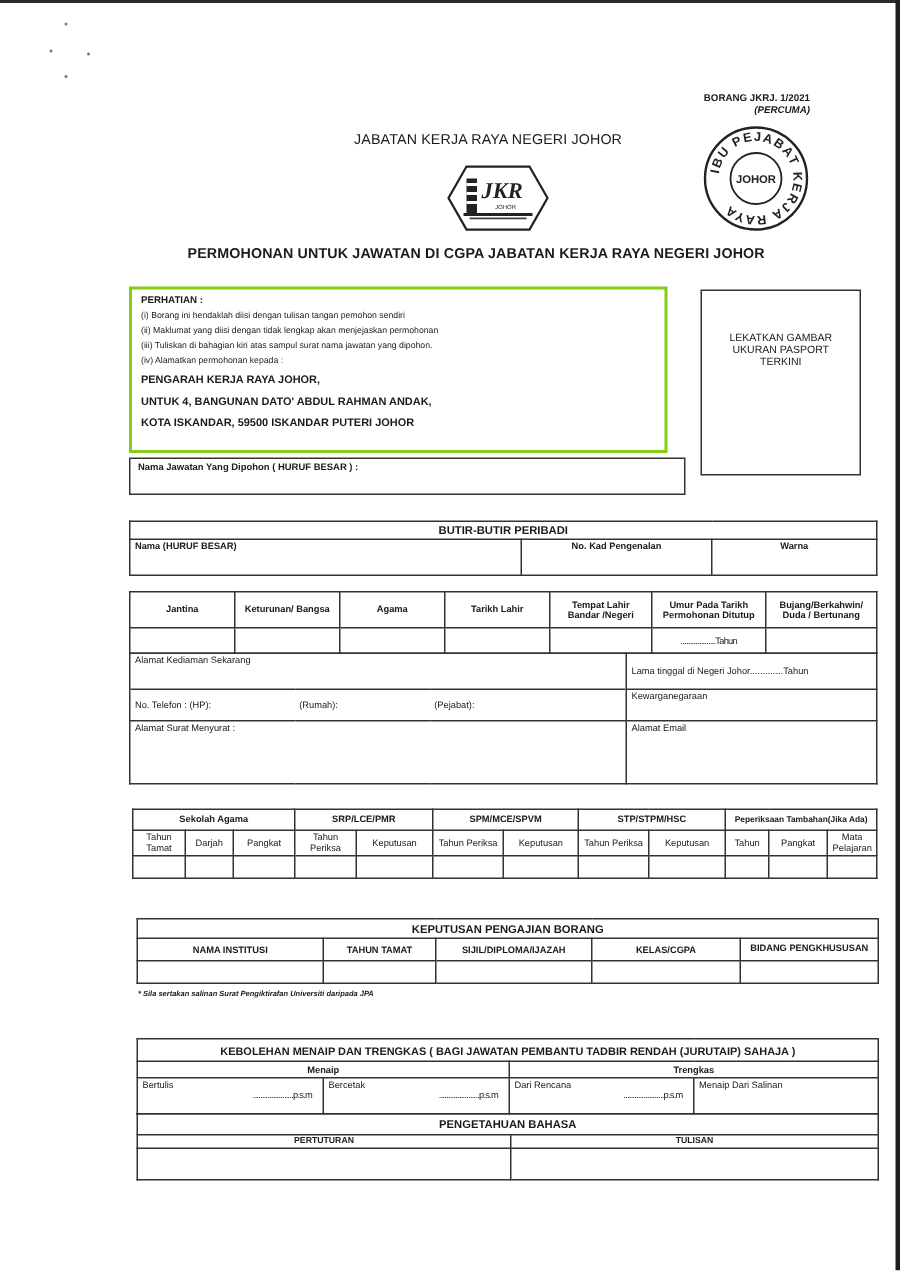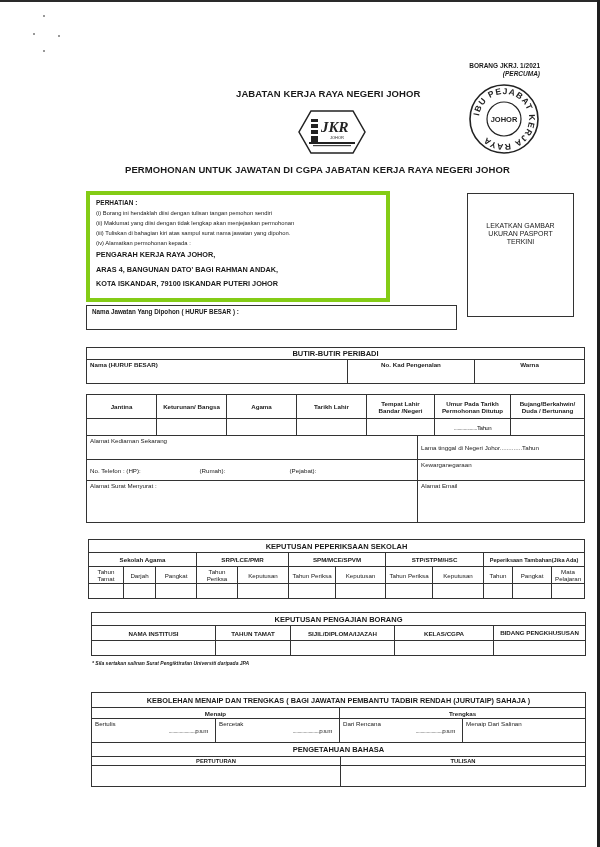--- a/index.html
+++ b/index.html
@@ -5,28 +5,28 @@
   * { box-sizing: border-box; margin: 0; padding: 0; }
   html, body { width: 600px; height: 847px; background: #ffffff; overflow: hidden; }
   body { position: relative; font-family: "Liberation Sans", sans-serif; color: #1a1a1a; }
   .frame-top { position: absolute; left: 0; top: 0; width: 600px; height: 2px; background: #2a2a2a; }
   .frame-right { position: absolute; right: 0; top: 0; width: 3px; height: 847px; background: #1e1e1e; }
   .specks span { position: absolute; width: 2px; height: 2px; background: #777; border-radius: 50%; }
 
   .form-code { position: absolute; right: 60px; top: 62px; text-align: right; font-size: 6.5px; font-weight: bold; line-height: 8px; }
   .form-code .free { font-style: italic; }
 
-  .dept-title { position: absolute; left: 236px; top: 88px; font-size: 9.5px; font-weight: bold; letter-spacing: 0.1px; }
+  .dept-title { position: absolute; left: 236px; top: 88px; font-size: 9.5px; font-weight: normal; letter-spacing: 0.1px; }
 
   .logo { position: absolute; left: 297px; top: 108px; width: 70px; height: 48px; }
   .stamp { position: absolute; left: 467px; top: 82px; width: 74px; height: 74px; }
 
   .app-title { position: absolute; left: 125px; top: 164px; font-size: 9.5px; font-weight: bold; letter-spacing: 0.1px; }
 
-  .notice { position: absolute; left: 86px; top: 191px; width: 304px; height: 111px; border: 4px solid #84cc16; padding: 4px 6px; }
+  .notice { position: absolute; left: 86px; top: 191px; width: 359px; height: 111px; border: 2px solid #84cc16; padding: 4px 6px; }
   .notice .head { font-size: 6.5px; font-weight: bold; margin-bottom: 2px; }
   .notice .line { font-size: 5.8px; line-height: 10px; }
   .notice .addr { font-size: 7.3px; font-weight: bold; line-height: 14.5px; }
 
   .photo { position: absolute; left: 467px; top: 193px; width: 107px; height: 124px; border: 1px solid #333; display: flex; align-items: center; justify-content: center; text-align: center; }
   .photo span { font-size: 7px; line-height: 8px; width: 80px; margin-top: -42px; }
 
   .post { position: absolute; left: 86px; top: 305px; width: 371px; height: 25px; border: 1px solid #333; padding: 2px 5px; font-size: 6.3px; font-weight: bold; }
 
   table { border-collapse: collapse; table-layout: fixed; position: absolute; }
@@ -84,22 +84,22 @@
 
 <div class="app-title">PERMOHONAN UNTUK JAWATAN DI CGPA JABATAN KERJA RAYA NEGERI JOHOR</div>
 
 <div class="notice">
   <div class="head">PERHATIAN :</div>
   <div class="line">(i) Borang ini hendaklah diisi dengan tulisan tangan pemohon sendiri</div>
   <div class="line">(ii) Maklumat yang diisi dengan tidak lengkap akan menjejaskan permohonan</div>
   <div class="line">(iii) Tuliskan di bahagian kiri atas sampul surat nama jawatan yang dipohon.</div>
   <div class="line">(iv) Alamatkan permohonan kepada :</div>
   <div class="addr">PENGARAH KERJA RAYA JOHOR,</div>
-  <div class="addr">ARAS 4, BANGUNAN DATO' BAGI RAHMAN ANDAK,</div>
-  <div class="addr">KOTA ISKANDAR, 79100 ISKANDAR PUTERI  JOHOR</div>
+  <div class="addr">UNTUK 4, BANGUNAN DATO' ABDUL RAHMAN ANDAK,</div>
+  <div class="addr">KOTA ISKANDAR, 59500 ISKANDAR PUTERI  JOHOR</div>
 </div>
 
 <div class="photo">
   <span>LEKATKAN GAMBAR UKURAN PASPORT TERKINI</span>
 </div>
 
 <div class="post">
   <span>Nama Jawatan Yang Dipohon ( HURUF BESAR ) :</span>
 </div>
 
@@ -187,23 +187,20 @@
       <col style="width:51px">
     <col style="width:47px">
       <col style="width:50px">
     <col style="width:47px">
       <col style="width:51px">
     <col style="width:29px">
       <col style="width:39px">
       <col style="width:33px">
   </colgroup>
   <tbody>
-      <tr style="height:13px;">
-        <td colspan="12" class="secthead">KEPUTUSAN PEPERIKSAAN SEKOLAH</td>
-      </tr>
   <tr style="height:14px;">
     <th colspan="3" class="c">Sekolah Agama</th>
     <th colspan="2" class="c">SRP/LCE/PMR</th>
     <th colspan="2" class="c">SPM/MCE/SPVM</th>
     <th colspan="2" class="c">STP/STPM/HSC</th>
     <th colspan="3" class="c" style="font-size:5.6px;line-height:6px;">Peperiksaan Tambahan(Jika Ada)</th>
   </tr>
   <tr style="height:16px;">
     <td class="c">Tahun Tamat</td>
     <td class="c">Darjah</td>

